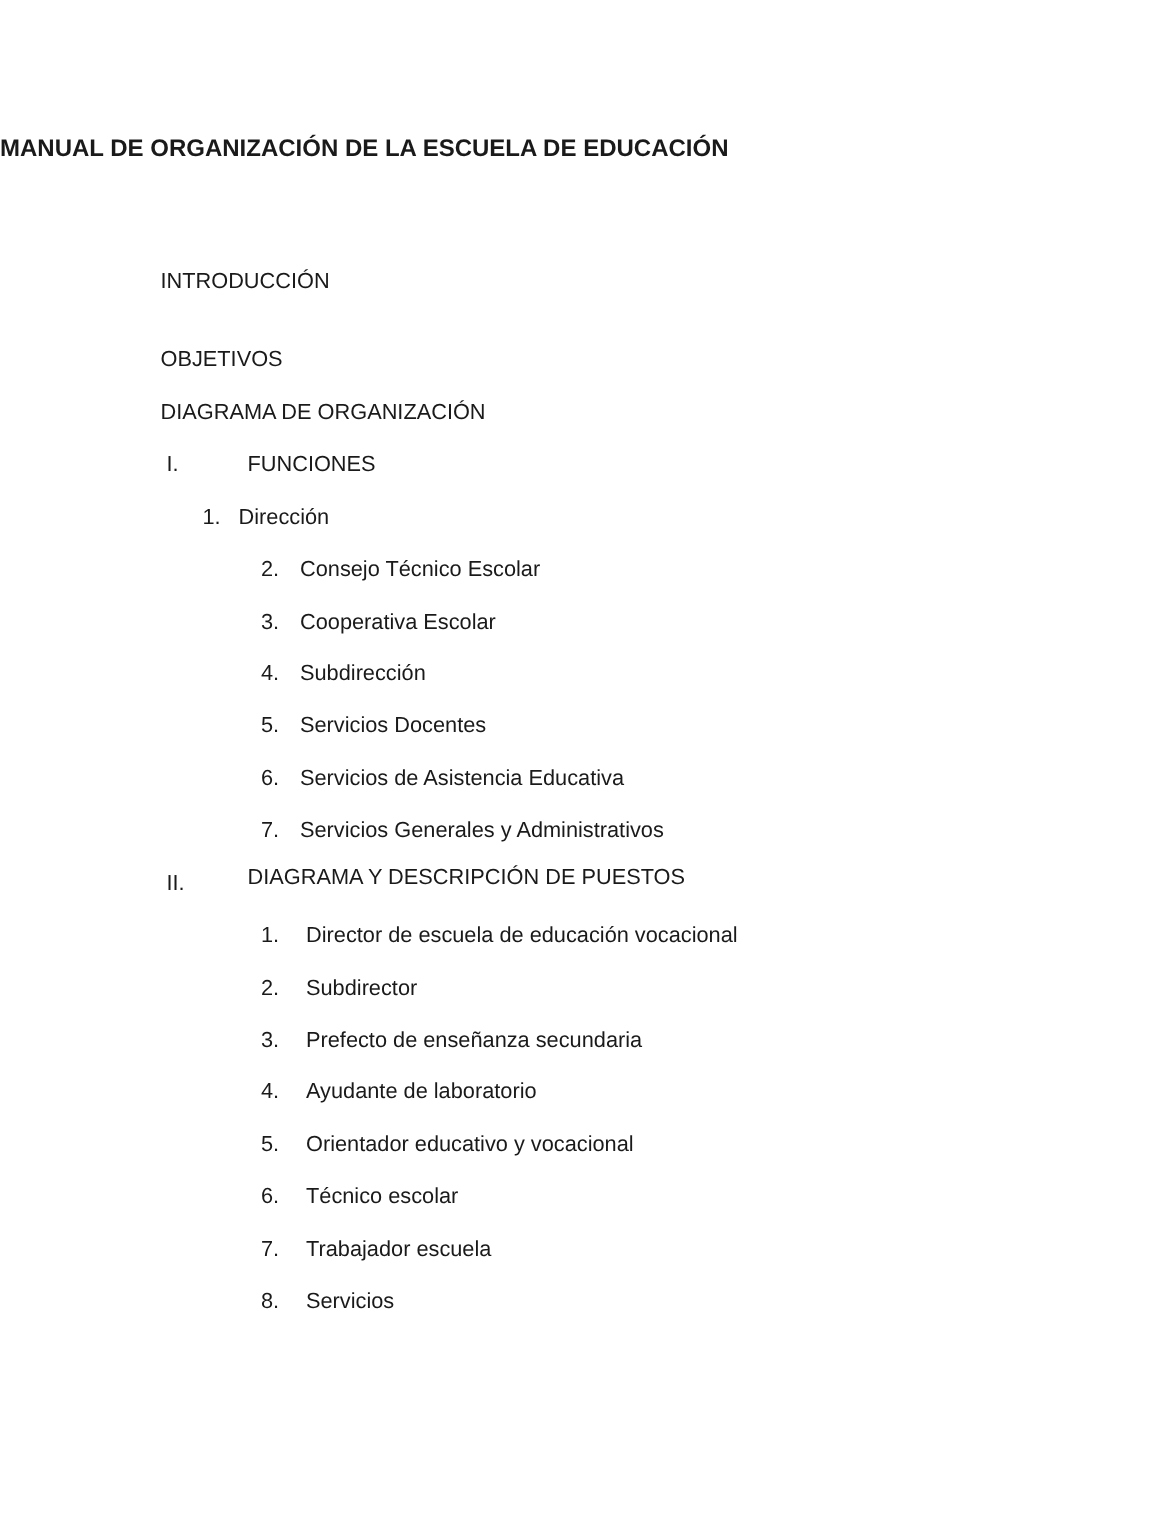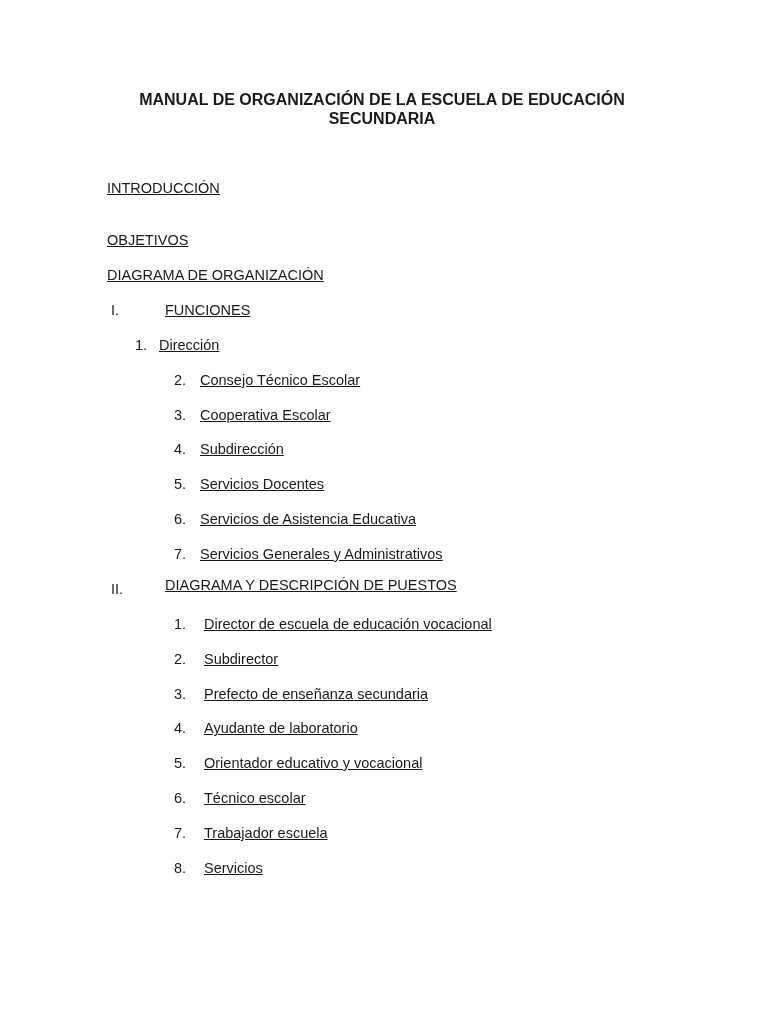--- a/index.html
+++ b/index.html
@@ -2,32 +2,31 @@
 <html><head>
 <meta charset="utf-8">
 <style>
   html, body { margin: 0; padding: 0; background: #ffffff; }
   body {
     width: 768px; height: 1024px; position: relative; overflow: hidden;
     font-family: "Liberation Sans", sans-serif; color: #1a1a1a;
   }
   .title {
     position: absolute; left: 0; width: 764px; top: 90px;
-    text-align: center; font-weight: bold; font-size: 16px; line-height: 19px;
+    font-weight: bold; font-size: 16px; line-height: 19px;
   }
-  .line { position: absolute; font-size: 14.5px; line-height: 17px; white-space: nowrap; text-decoration: underline; }
+  .line { position: absolute; font-size: 14.5px; line-height: 17px; white-space: nowrap; }
   .num { position: absolute; font-size: 14.5px; line-height: 17px; }
 </style>
 </head>
 <body>
 
 <div>
   <div class="title">
     <div>MANUAL DE ORGANIZACIÓN DE LA ESCUELA DE EDUCACIÓN</div>
-    <div>SECUNDARIA</div>
   </div>
 
   <div class="line" style="left:107px;top:180px">INTRODUCCIÓN</div>
   <div class="line" style="left:107px;top:232px">OBJETIVOS</div>
   <div class="line" style="left:107px;top:267px">DIAGRAMA DE ORGANIZACIÓN</div>
 
   <div class="num" style="left:111px;top:302px">I.</div>
   <div class="line" style="left:165px;top:302px">FUNCIONES</div>
 
   <div class="num" style="left:135px;top:337px">1.</div>

